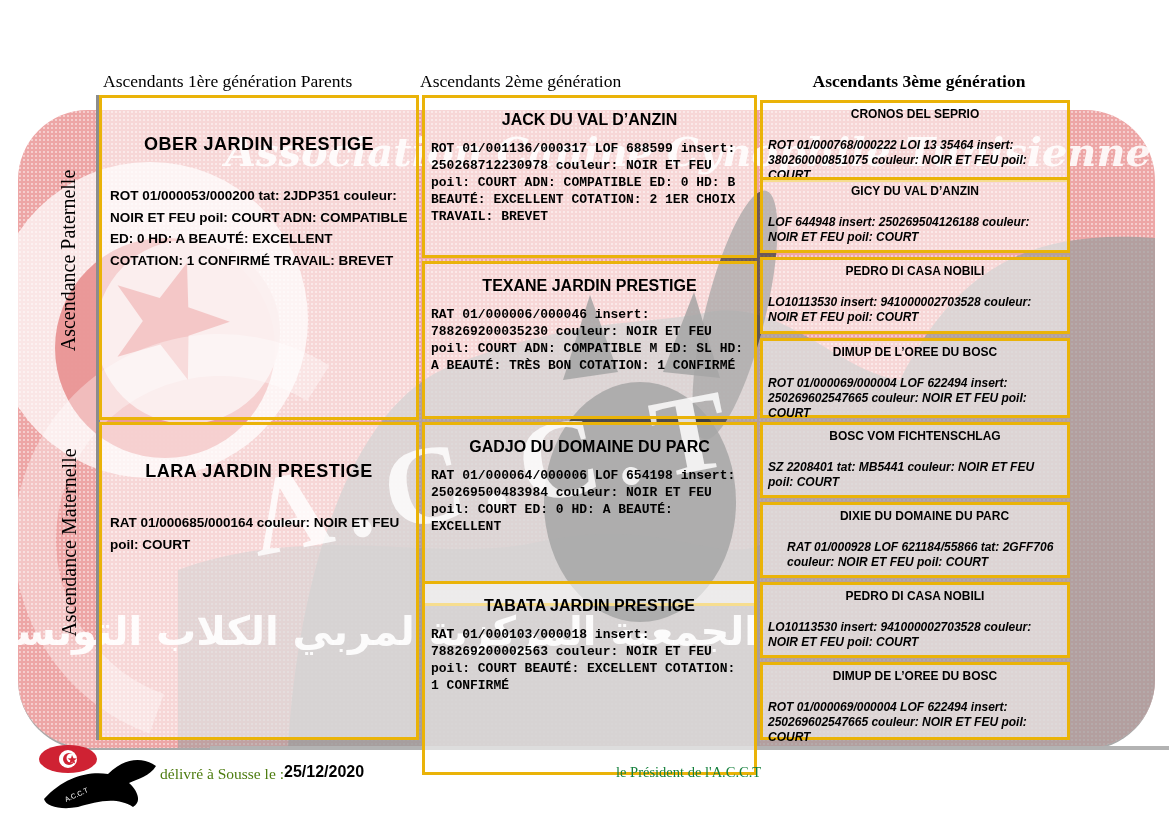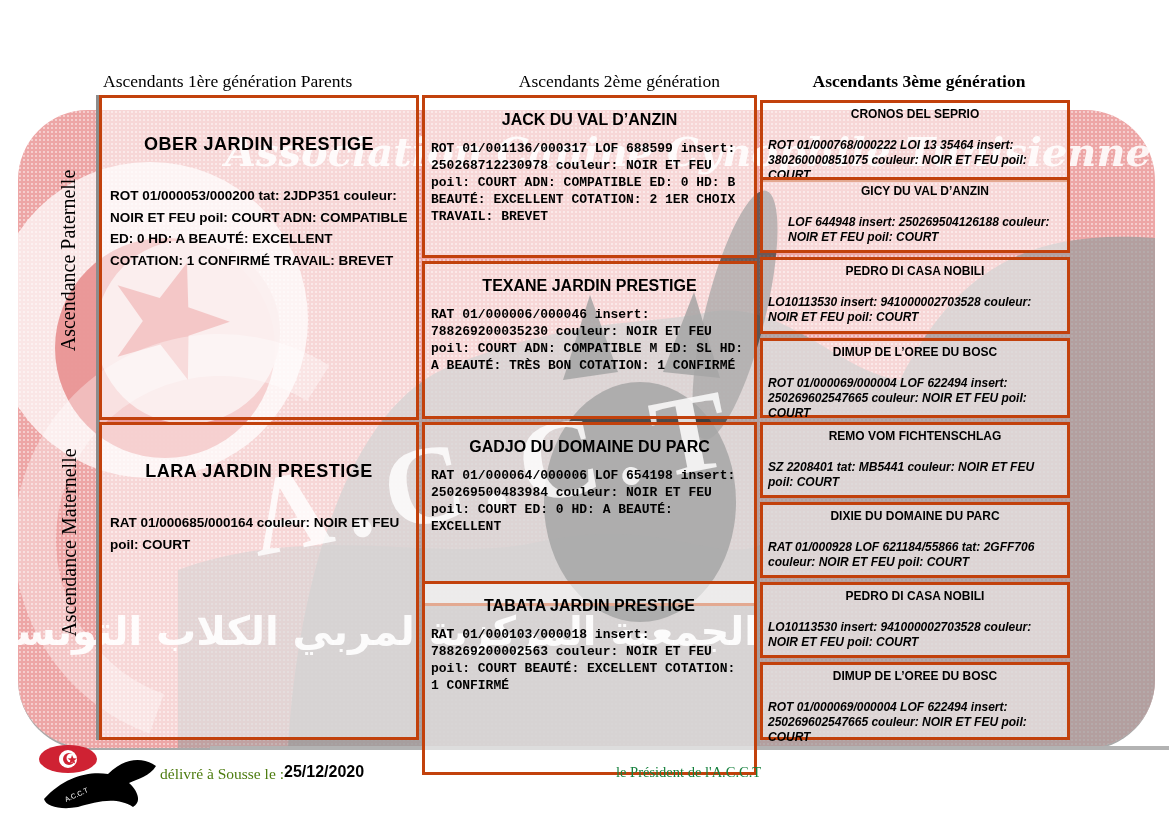--- a/index.html
+++ b/index.html
@@ -23,35 +23,35 @@
   .wm-arabic{position:absolute;left:118px;top:608px;width:640px;z-index:1;direction:rtl;
              font-family:"DejaVu Sans",sans-serif;font-weight:bold;font-size:40px;
              color:rgba(255,255,255,0.92);white-space:nowrap;pointer-events:none;}
   .footer-grayline{position:absolute;left:210px;top:746px;width:959px;height:4px;
                    background:#b3b3b3;z-index:0;}
 
   
   .col-header{position:absolute;top:71px;z-index:3;font-family:"Liberation Serif",serif;
               font-size:17.5px;color:#000;}
   .h1{left:103px;width:330px;text-align:left;}
-  .h2{left:420px;width:300px;text-align:right;}
+  .h2{left:420px;width:300px;text-align:left;}
   .h3{left:769px;width:300px;text-align:center;font-weight:bold;}
 
   
   .side-label{position:absolute;left:40px;width:58px;z-index:3;display:flex;
               align-items:center;justify-content:center;}
   .side-label span{transform:rotate(-90deg);white-space:nowrap;
                    font-family:"Liberation Serif",serif;font-size:20px;color:#000;}
   .sl-pat{top:95px;height:330px;}
   .sl-mat{top:400px;height:285px;}
   .vert-divider{position:absolute;left:96px;top:95px;width:4px;height:645px;
                 background:#8c8c8c;z-index:2;}
 
   
-  .box{position:absolute;z-index:2;border:3px solid #c2410c;
+  .box{position:absolute;z-index:2;border:3px solid #eab308;
        background:rgba(255,255,255,0.55);box-sizing:border-box;}
   .box-title{text-align:center;font-weight:bold;color:#000;}
   .box-body{font-weight:bold;color:#000;}
   .c1{left:99px;width:320px;}
   .c1 .box-title{margin-top:36px;font-size:18px;letter-spacing:0.5px;}
   .c1 .box-body{margin:30px 8px 0 8px;font-size:13.5px;line-height:1.6;}
   .c2{left:422px;width:335px;}
   .c2 .box-title{margin-top:13px;font-size:16px;}
   .c2 .box-body{margin:12px 8px 0 6px;font-size:13px;line-height:1.3;font-family:Liberation Mono, monospace;}
   .c3{left:760px;width:310px;}
@@ -133,37 +133,37 @@
   </div>
   <div class="box c2" style="top:581px;height:194px;">
     <div class="box-title">TABATA JARDIN PRESTIGE</div>
     <div class="box-body">RAT 01/000103/000018 insert: 788269200002563 couleur: NOIR ET FEU poil: COURT BEAUTÉ: EXCELLENT COTATION: 1 CONFIRMÉ</div>
   </div>
 
   <div class="box c3" style="top:100px;height:82px;">
     <div class="box-title">CRONOS DEL SEPRIO</div>
     <div class="box-body">ROT 01/000768/000222 LOI 13 35464 insert: 380260000851075 couleur: NOIR ET FEU poil: COURT</div>
   </div>
-  <div class="box c3" style="top:177px;height:76px;padding-left:20px;">
+  <div class="box c3" style="top:177px;height:76px;">
     <div class="box-title">GICY DU VAL D’ANZIN</div>
     <div class="box-body">LOF 644948 insert: 250269504126188 couleur: NOIR ET FEU poil: COURT</div>
   </div>
   <div class="box c3" style="top:257px;height:77px;">
     <div class="box-title">PEDRO DI CASA NOBILI</div>
     <div class="box-body">LO10113530 insert: 941000002703528 couleur: NOIR ET FEU poil: COURT</div>
   </div>
   <div class="box c3" style="top:338px;height:80px;">
     <div class="box-title">DIMUP DE L’OREE DU BOSC</div>
     <div class="box-body">ROT 01/000069/000004 LOF 622494 insert: 250269602547665 couleur: NOIR ET FEU poil: COURT</div>
   </div>
   <div class="box c3" style="top:422px;height:76px;">
-    <div class="box-title">REMO VOM FICHTENSCHLAG</div>
+    <div class="box-title">BOSC VOM FICHTENSCHLAG</div>
     <div class="box-body">SZ 2208401 tat: MB5441 couleur: NOIR ET FEU poil: COURT</div>
   </div>
-  <div class="box c3" style="top:502px;height:76px;">
+  <div class="box c3" style="top:502px;height:76px;padding-left:19px;">
     <div class="box-title">DIXIE DU DOMAINE DU PARC</div>
     <div class="box-body">RAT 01/000928 LOF 621184/55866 tat: 2GFF706 couleur: NOIR ET FEU poil: COURT</div>
   </div>
   <div class="box c3" style="top:582px;height:76px;">
     <div class="box-title">PEDRO DI CASA NOBILI</div>
     <div class="box-body">LO10113530 insert: 941000002703528 couleur: NOIR ET FEU poil: COURT</div>
   </div>
   <div class="box c3" style="top:662px;height:78px;">
     <div class="box-title">DIMUP DE L’OREE DU BOSC</div>
     <div class="box-body">ROT 01/000069/000004 LOF 622494 insert: 250269602547665 couleur: NOIR ET FEU poil: COURT</div>

